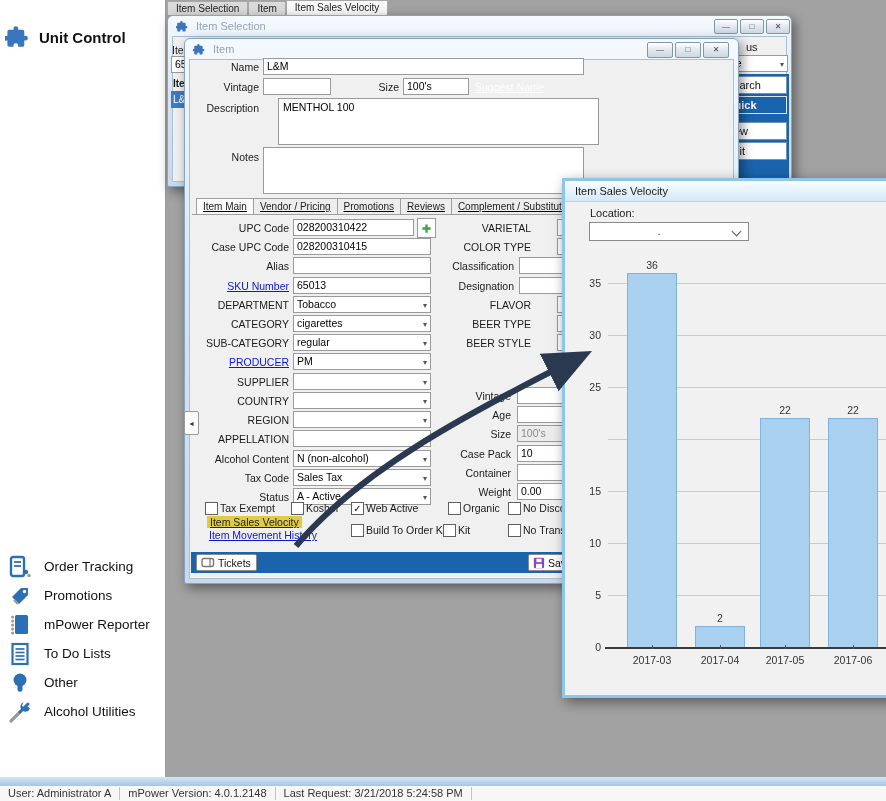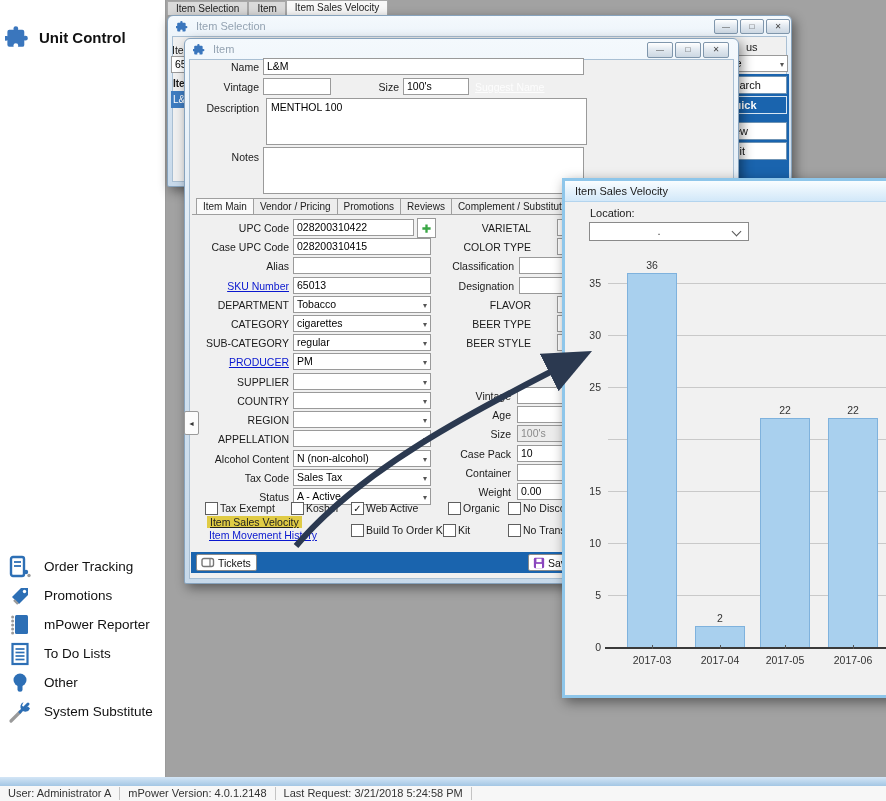--- a/index.html
+++ b/index.html
@@ -35,21 +35,21 @@
   .win-content{position:absolute;left:4px;top:20px;right:4px;bottom:4px;background:#f0f0f0;border:1px solid #a9bfd3;}
   
   .lbl{position:absolute;font-size:10.5px;color:#1a1a1a;text-align:right;white-space:nowrap;}
   .lbl.link{color:#0a18cf;text-decoration:underline;cursor:pointer;}
   .ibox{position:absolute;background:#fff;border:1px solid #9a9a9a;font-size:10.5px;color:#000;padding:1px 3px;white-space:nowrap;overflow:hidden;box-sizing:border-box;height:17px;line-height:13px;}
   .ibox.dis{background:#ececec;color:#8a8a8a;}
   .ibox.dd::after{content:"▾";position:absolute;right:3px;top:2px;font-size:8px;color:#555;}
   .tarea{position:absolute;background:#fff;border:1px solid #9a9a9a;font-size:10.5px;color:#000;padding:2px 4px;box-sizing:border-box;}
   .ghost-link{position:absolute;font-size:10.5px;color:#ffffff;opacity:.85;text-decoration:underline;}
   
-  #item-tabs{position:absolute;left:11px;top:159px;display:flex;}
+  #item-tabs{position:absolute;left:11px;top:159px;display:flex;text-decoration:underline;}
   .itab{height:15px;line-height:15px;padding:0 6px;font-size:10px;color:#222;background:#ededed;border:1px solid #9f9f9f;border-left:none;white-space:nowrap;}
   .itab:first-child{border-left:1px solid #9f9f9f;}
   .itab.active{background:#fafafa;height:16px;border-bottom:none;}
   #tab-underline{position:absolute;left:7px;top:175px;width:540px;height:0;border-top:1px solid #9f9f9f;}
   .cb{position:absolute;width:11px;height:11px;background:#fff;border:1px solid #5f5f5f;font-size:10px;line-height:11px;text-align:center;color:#111;cursor:pointer;}
   .cb-label{position:absolute;font-size:10.5px;color:#1a1a1a;white-space:nowrap;}
   .hl-link{position:absolute;font-size:10.5px;color:#222;background:#e0cb44;text-decoration:underline;padding:0 3px;cursor:pointer;white-space:nowrap;}
   .blue-link{position:absolute;font-size:10.5px;color:#0a18cf;text-decoration:underline;cursor:pointer;white-space:nowrap;}
   #iw-footer{position:absolute;left:6px;top:513px;width:541px;height:21px;background:#1a64ae;}
   .foot-btn{position:absolute;height:17px;background:#fff;border:1px solid #8a8a8a;border-radius:2px;display:flex;align-items:center;gap:3px;padding:0 4px;font-size:10.5px;color:#111;box-sizing:border-box;cursor:pointer;}
@@ -149,21 +149,21 @@
               <path d="M9.5 15 h5 v3.2 a2.5 2.5 0 0 1 -5 0 z" fill="#2d6fb5"></path>
             </svg></span>
           <span class="nlabel">Other</span>
         </div>
         <div class="sb-nav-item">
           <span class="nicon"><svg viewBox="0 0 24 24">
               <path d="M3 21 L12 12" stroke="#9a9a9a" stroke-width="3.2" stroke-linecap="round"></path>
               <path d="M12 12 L20 4" stroke="#2d6fb5" stroke-width="3" stroke-linecap="round"></path>
               <path d="M22 8.5 a5 5 0 1 1 -6.5-6.5 l-1.5 3.5 2.5 2.5 3.5-1.5 z" fill="#2d6fb5"></path>
             </svg></span>
-          <span class="nlabel">System Substitute</span>
+          <span class="nlabel">Alcohol Utilities</span>
         </div>
       </div>
   </div>
 
   <div class="win" id="isw" style="left:167px;top:15px;width:623px;height:170px;z-index:10;">
     <div class="titlebar">
       <span class="puzzle">
           <svg viewBox="0 0 24 24">
             <path fill="#3a76bd" d="M10 2a2.2 2.2 0 0 1 2.2 2.2c0 .4-.1.8-.3 1.1H16a1.8 1.8 0 0 1 1.8 1.8v4.1c.3-.2.7-.3 1.1-.3a2.2 2.2 0 1 1 0 4.4c-.4 0-.8-.1-1.1-.3v4.1A1.8 1.8 0 0 1 16 21h-4.1c.2-.3.3-.7.3-1.1a2.2 2.2 0 1 0-4.4 0c0 .4.1.8.3 1.1H4a1.8 1.8 0 0 1-1.8-1.8v-4.1c-.3.2-.7.3-1.1.3a2.2 2.2 0 1 1 0-4.4c.4 0 .8.1 1.1.3V7.1A1.8 1.8 0 0 1 4 5.3h4.1c-.2-.3-.3-.7-.3-1.1A2.2 2.2 0 0 1 10 2z"></path>
           </svg>
@@ -203,21 +203,21 @@
     <div id="collapse-btn">◄</div>
 
     <div class="lbl" style="left:8px;top:22px;width:66px;">Name</div>
     <div class="ibox" style="left:78px;top:19px;width:321px;">L&amp;M</div>
     <div class="lbl" style="left:8px;top:42px;width:66px;">Vintage</div>
     <div class="ibox" style="left:78px;top:39px;width:68px;"></div>
     <div class="lbl" style="left:150px;top:42px;width:64px;">Size</div>
     <div class="ibox" style="left:218px;top:39px;width:66px;">100's</div>
     <div class="ghost-link" style="left:290px;top:42px;">Suggest Name</div>
     <div class="lbl" style="left:8px;top:63px;width:66px;">Description</div>
-    <div class="tarea" style="left:81px;top:59px;width:321px;height:47px;">MENTHOL 100</div>
+    <div class="tarea" style="left:93px;top:59px;width:321px;height:47px;">MENTHOL 100</div>
     <div class="lbl" style="left:8px;top:112px;width:66px;">Notes</div>
     <div class="tarea" style="left:78px;top:108px;width:321px;height:47px;"></div>
 
     <div id="item-tabs">
         <div class="itab active">Item Main</div>
         <div class="itab">Vendor / Pricing</div>
         <div class="itab">Promotions</div>
         <div class="itab">Reviews</div>
         <div class="itab">Complement / Substitute</div>
         <div class="itab">Inve</div>

